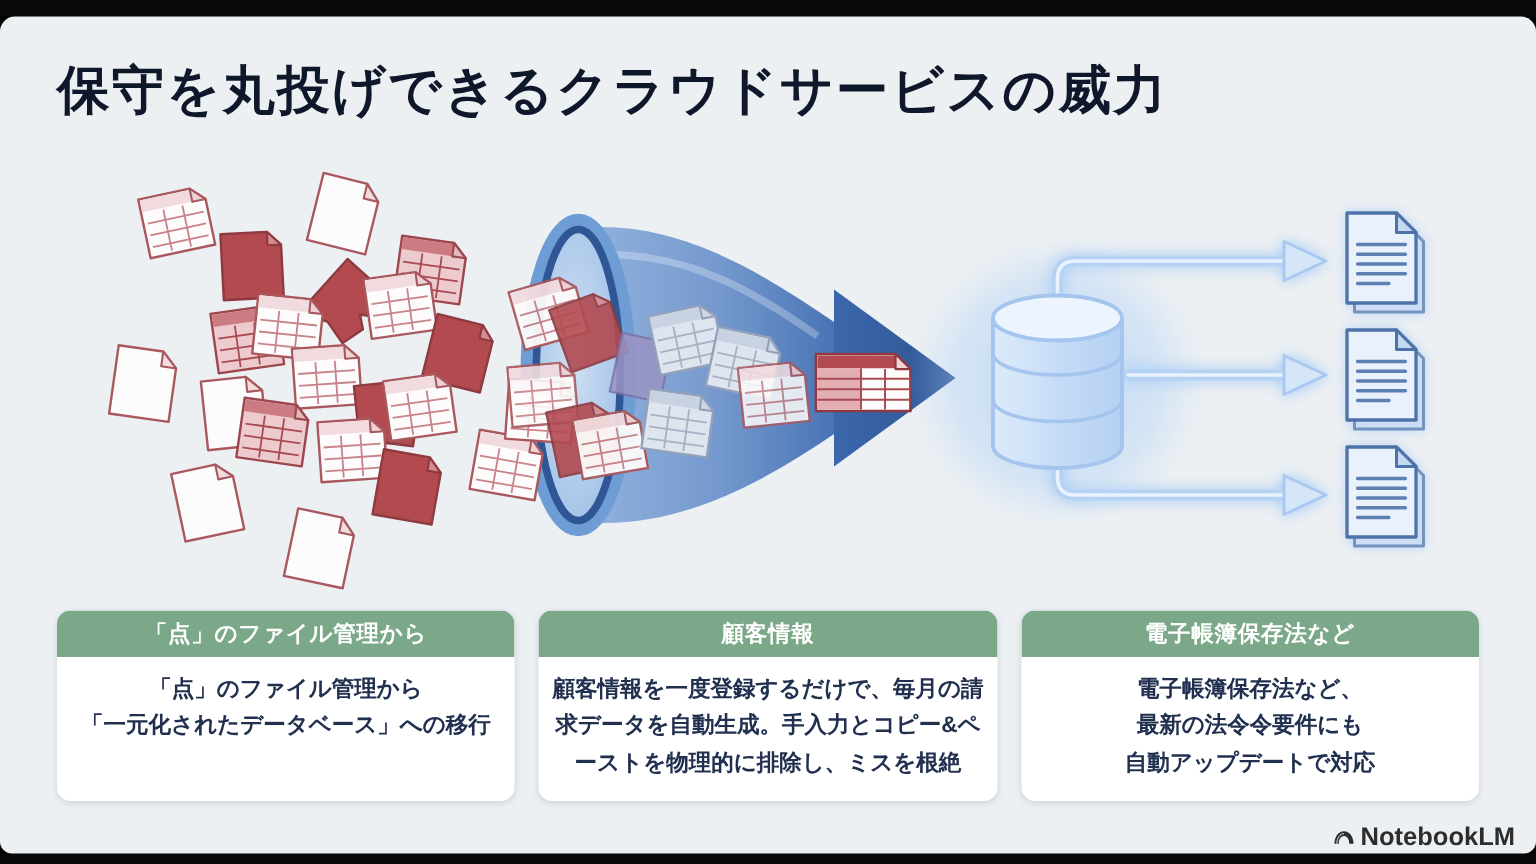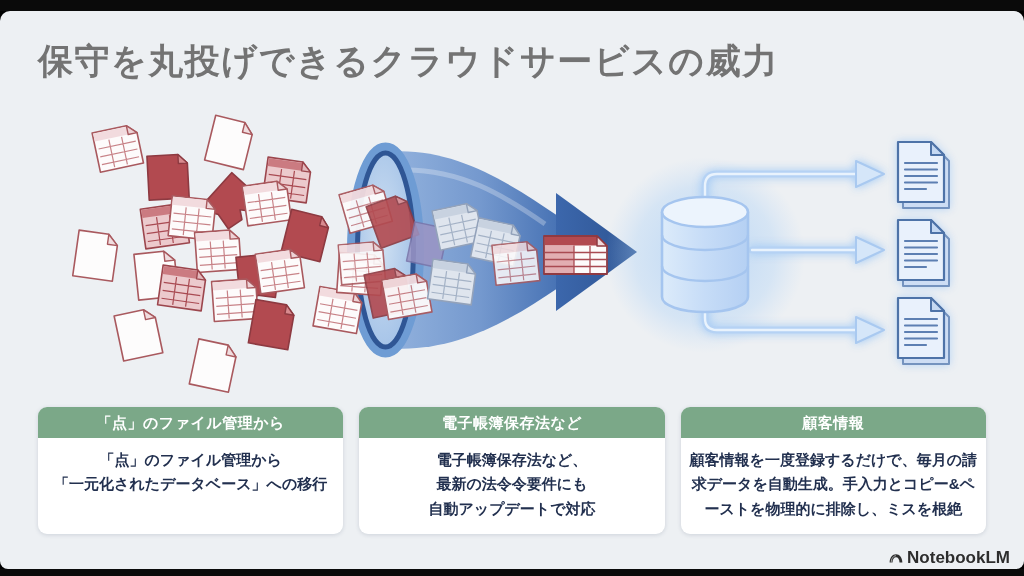--- a/index.html
+++ b/index.html
@@ -11,21 +11,21 @@
   .letterbox{position:absolute;left:0;width:1024px;background:#0a0a0a;}
   .letterbox.top{top:0;height:11px;}
   .letterbox.bottom{bottom:0;height:7px;}
   .stage{
     position:absolute;top:11px;left:0;width:1024px;height:558px;
     background:#edf0f3;border-radius:10px 10px 8px 8px;
   }
   .slide-title{
     position:absolute;left:38px;top:28px;width:940px;
     font-size:35px;font-weight:800;letter-spacing:1.5px;
-    color:#737373;line-height:1.25;
+    color:#0f172a;line-height:1.25;
   }
   .diagram-svg{position:absolute;left:0;top:0;width:1024px;height:558px;}
   .cards-row{
     position:absolute;left:38px;top:396px;width:948px;
     display:flex;gap:16px;
   }
   .benefit-card{
     flex:1 1 0;height:127px;background:#ffffff;border-radius:9px;
     box-shadow:0 1px 4px rgba(30,45,80,0.15);
     display:flex;flex-direction:column;overflow:hidden;
@@ -226,28 +226,28 @@
     </g>
   </svg>
 
   <div class="cards-row">
     <div class="benefit-card">
       <div class="card-header">「点」のファイル管理から</div>
       <div class="card-body">「点」のファイル管理から
 「一元化されたデータベース」への移行</div>
     </div>
     <div class="benefit-card">
+      <div class="card-header">顧客情報</div>
+      <div class="card-body">顧客情報を一度登録するだけで、毎月の請求データを自動生成。手入力とコピー&amp;ペーストを物理的に排除し、ミスを根絶</div>
+    </div>
+    <div class="benefit-card">
       <div class="card-header">電子帳簿保存法など</div>
       <div class="card-body">電子帳簿保存法など、
 最新の法令令要件にも
 自動アップデートで対応</div>
-    </div>
-    <div class="benefit-card">
-      <div class="card-header">顧客情報</div>
-      <div class="card-body">顧客情報を一度登録するだけで、毎月の請求データを自動生成。手入力とコピー&amp;ペーストを物理的に排除し、ミスを根絶</div>
     </div>
   </div>
 
   <div class="brand-footer">
     <svg width="14" height="12" viewBox="0 0 22 16">
       <path d="M1,15 C1,7.5 5.5,2 11,2 C16.5,2 21,7.5 21,15 L16.5,15 C16.5,10.2 14,7 11,7 C8,7 5.5,10.2 5.5,15 Z" fill="#2d2d2d"></path>
       <path d="M3.5,15 C3.5,9 6.8,4.5 11,4.5" fill="none" stroke="#edf0f3" stroke-width="1"></path>
     </svg>
     <span>NotebookLM</span>
   </div>

